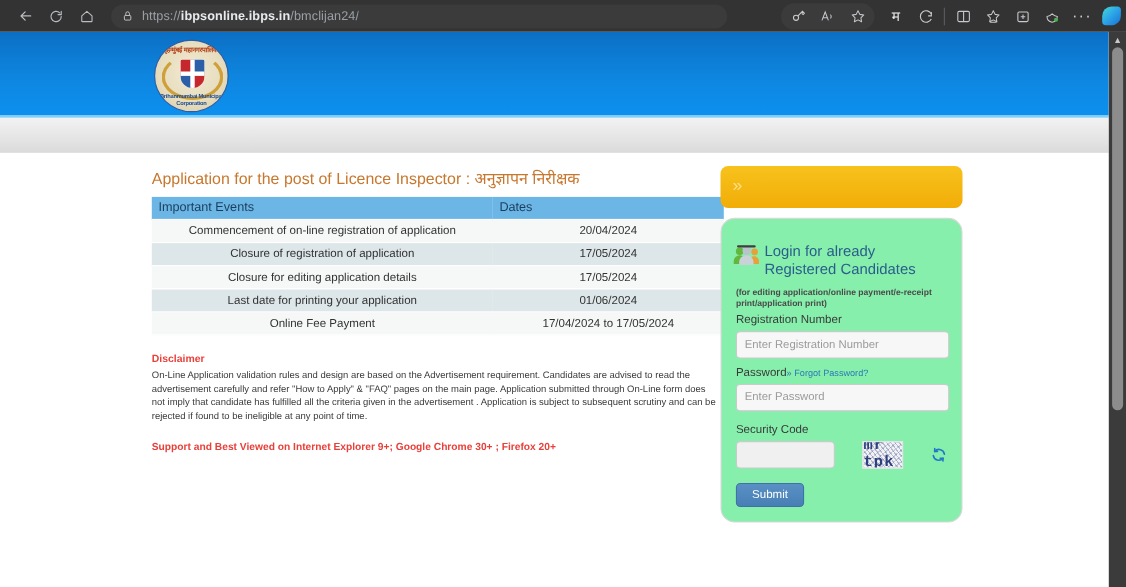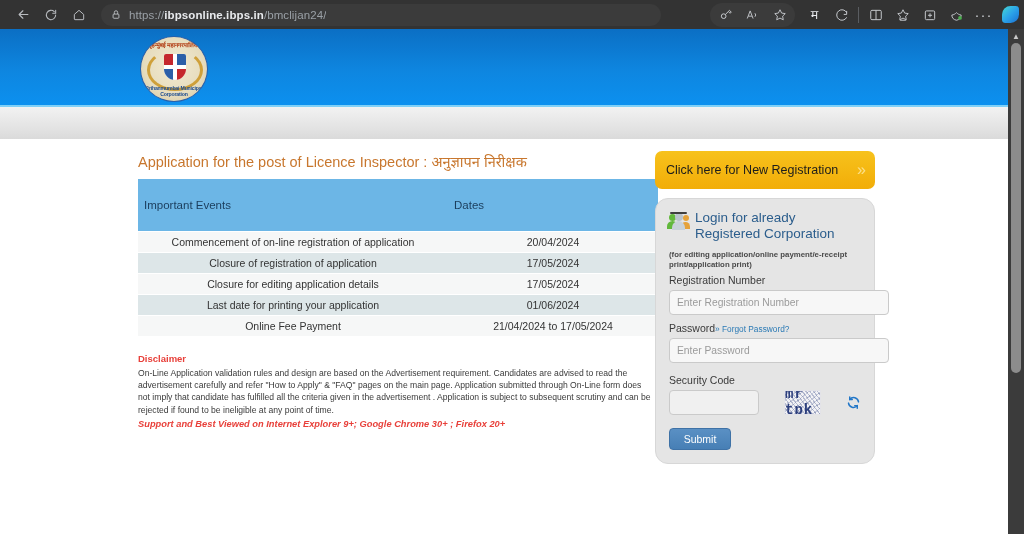--- a/index.html
+++ b/index.html
@@ -144,64 +144,64 @@
   }
 
   table.events {
     border-collapse: collapse; width: 520px;
     font-size: 10.5px; color: #333;
   }
   table.events th {
     background: #6cb6e6; color: #1b3d5c;
     text-align: left; font-weight: normal;
     font-size: 11.5px;
-    padding: 20px 6px; height: 18px;
+    padding: 4px 6px; height: 18px;
     border-bottom: 1px solid #ffffff;
   }
   table.events td {
     padding: 4px 6px; height: 17px;
     border-bottom: 1px solid #ffffff;
     text-align: center;
   }
   table.events tr.odd td  { background: #f6f7f7; }
   table.events tr.even td { background: #dde6e8; }
   table.events td.col2 { width: 210px; }
 
   .disclaimer-title {
     margin-top: 16px; font-size: 9.5px; font-weight: bold; color: #e8403a;
   }
   .disclaimer-body {
     margin-top: 3px; font-size: 8.6px; color: #3a3a3a; line-height: 1.42;
     width: 516px; text-align: left;
   }
   .support-note {
-    margin-top: 3px; font-size: 9.3px; font-weight: bold; color: #e8403a; font-style: italic;
+    margin-top: 17px; font-size: 9.3px; font-weight: bold; color: #e8403a;
   }
 
   
   .right-col { position: absolute; left: 655px; top: 12px; width: 220px; }
 
   .reg-button {
     width: 220px; height: 38px;
     background: linear-gradient(180deg, #f7c21c 0%, #f2ad08 100%);
     border-radius: 7px;
     display: flex; align-items: center; justify-content: space-between;
     padding: 0 11px;
     cursor: pointer;
   }
   .reg-button .label { font-size: 12.5px; color: #1c1c1c; }
   .reg-button .chev { color: #fbe08a; font-size: 16px; line-height: 1; letter-spacing:-2px;}
 
   .login-panel {
     margin-top: 9px;
     width: 220px;
-    background: #e5e5e5;
+    background: #86efac;
     border: 1px solid #d7d7d7;
     border-radius: 13px;
-    padding: 11px 13px 13px 13px;
+    padding: 22px 13px 13px 13px;
   }
   .login-head { display: flex; align-items: flex-start; gap: 6px; }
   .people-icon { width: 20px; height: 18px; position: relative; flex: 0 0 auto; margin-top: 2px; }
   .people-icon .p { position: absolute; border-radius: 50%; }
   .people-icon .head-g { width: 7px; height: 7px; background: #62b83c; left: 0px; top: 2px; }
   .people-icon .body-g { width: 11px; height: 8px; background: #62b83c; left: -2px; top: 9px; border-radius: 6px 6px 0 0; }
   .people-icon .head-b { width: 8px; height: 8px; background: #b9c3cc; left: 6px; top: 1px; }
   .people-icon .body-b { width: 13px; height: 9px; background: #c9d2d9; left: 3px; top: 9px; border-radius: 7px 7px 0 0; }
   .people-icon .head-o { width: 6px; height: 6px; background: #e5a23a; left: 14px; top: 3px; }
   .people-icon .body-o { width: 9px; height: 7px; background: #e5a23a; left: 12px; top: 10px; border-radius: 5px 5px 0 0; }
@@ -217,21 +217,21 @@
   .field-label {
     margin-top: 3px; font-size: 10.5px; color: #3a3a3a;
   }
   .field-row { display: flex; align-items: baseline; justify-content: flex-start; margin-top: 7px; }
   .forgot {
     font-size: 8.3px; color: #2b7ab5; cursor: pointer;
   }
   .forgot .ch { color: #2b7ab5; }
   input.txt {
     margin-top: 4px;
-    width: 220px; height: 25px;
+    width: 194px; height: 25px;
     border: 1px solid #cacaca;
     border-radius: 4px;
     background: #f7f7f7;
     font-size: 10.3px; color: #888;
     padding: 0 7px;
     font-family: "Liberation Sans", sans-serif;
     outline: none;
   }
   input.txt::placeholder { color: #9b9b9b; }
 
@@ -434,52 +434,51 @@
           <tr class="odd">
             <td>Closure for editing application details</td>
             <td class="col2">17/05/2024</td>
           </tr>
           <tr class="even">
             <td>Last date for printing your application</td>
             <td class="col2">01/06/2024</td>
           </tr>
           <tr class="odd">
             <td>Online Fee Payment</td>
-            <td class="col2">21/04/2024 to 17/05/2024</td>
+            <td class="col2">17/04/2024 to 17/05/2024</td>
           </tr>
         </tbody>
       </table>
 
       <div class="disclaimer-title">Disclaimer</div>
       <div class="disclaimer-body">On-Line Application validation rules and design are based on the Advertisement requirement. Candidates are advised to read the advertisement carefully and refer "How to Apply" &amp; "FAQ" pages on the main page. Application submitted through On-Line form does not imply that candidate has fulfilled all the criteria given in the advertisement . Application is subject to subsequent scrutiny and can be rejected if found to be ineligible at any point of time.</div>
       <div class="support-note">Support and Best Viewed on Internet Explorer 9+; Google Chrome 30+ ; Firefox 20+</div>
     </div>
 
     <div class="right-col">
 
       <div class="reg-button">
-        <span class="label">Click here for New Registration</span>
         <span class="chev">»</span>
       </div>
 
       <div class="login-panel">
 
         <div class="login-head">
           <span class="people-icon">
             <span class="p head-g"></span>
               <span class="p body-g"></span>
             <span class="p head-o"></span>
               <span class="p body-o"></span>
             <span class="p head-b"></span>
               <span class="p body-b"></span>
             <span class="bar"></span>
           </span>
           <span class="login-title">
             <span>Login for already</span><br>
-            <span>Registered Corporation</span>
+            <span>Registered Candidates</span>
           </span>
         </div>
 
         <div class="login-sub">(for editing application/online payment/e-receipt print/application print)</div>
 
         <div class="field-label">Registration Number</div>
         <input class="txt" type="text" placeholder="Enter Registration Number" style="">
 
         <div class="field-row">
           <span class="field-label" style="margin-top:0">Password</span>

